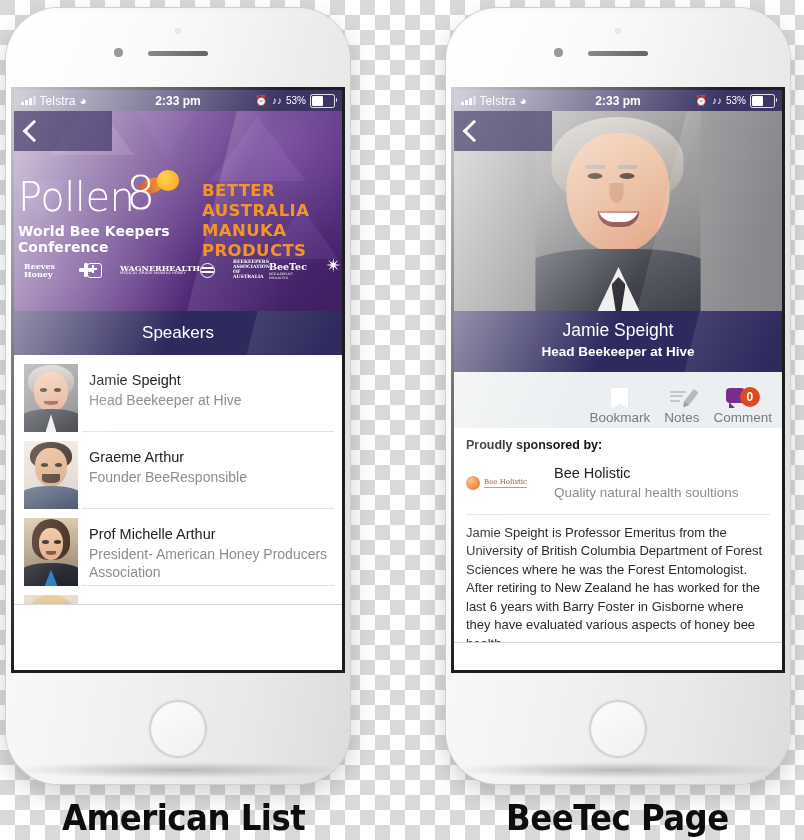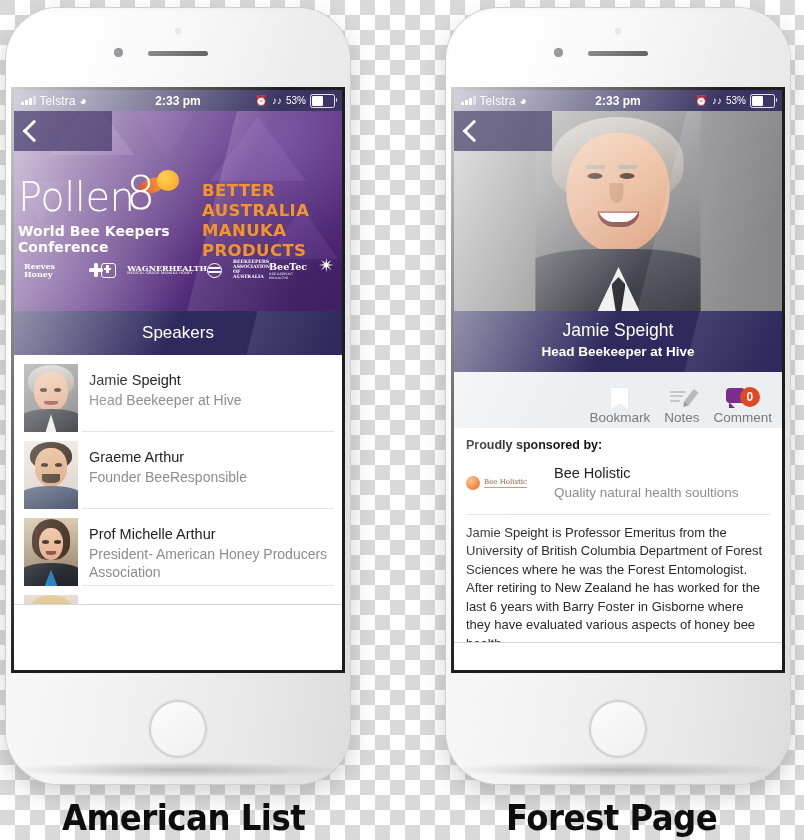--- a/index.html
+++ b/index.html
@@ -147,21 +147,21 @@
     letter-spacing:.4px;font-family:"DejaVu Sans",sans-serif;margin-top:16px;
   }
   .tagline div{white-space:nowrap;}
 
   
   .banner-sponsors{
     position:absolute;bottom:26px;left:0;right:0;height:30px;
     display:flex;align-items:center;justify-content:space-around;
     padding:0 10px;z-index:4;
   }
-  .sp{display:flex;align-items:center;gap:11px;color:#fff;}
+  .sp{display:flex;align-items:center;gap:18px;color:#fff;}
   .sp-txt{font-size:8px;font-weight:700;line-height:1.05;font-family:"DejaVu Serif",serif;}
   .sp-txt small{display:block;font-size:3.6px;font-weight:400;letter-spacing:.2px;font-family:"DejaVu Sans",sans-serif;}
   .cross{position:relative;width:14px;height:14px;}
   .cross::before,.cross::after{content:"";position:absolute;background:currentColor;border-radius:1.5px;}
   .cross::before{left:5px;top:0;width:4px;height:14px;}
   .cross::after{top:5px;left:0;width:14px;height:4px;}
   .wag-mark{position:relative;width:13px;height:13px;border:1.6px solid currentColor;border-radius:3px;}
   .wag-mark::before,.wag-mark::after{content:"";position:absolute;background:currentColor;}
   .wag-mark::before{left:4.2px;top:1.5px;width:2.2px;height:7.5px;}
   .wag-mark::after{top:4.2px;left:1.5px;width:7.5px;height:2.2px;}
@@ -633,13 +633,13 @@
   </div>
 
   <div class="home-btn"></div>
   <div class="phone-inner-gloss"></div>
 </div>
 
 <div class="capshadow" id="shadow-left"></div>
 <div class="capshadow" id="shadow-right"></div>
 
 <div class="caption" id="caption-left">American List</div>
-<div class="caption" id="caption-right">Forest Page</div>
+<div class="caption" id="caption-right">BeeTec Page</div>
 
 </body></html>

